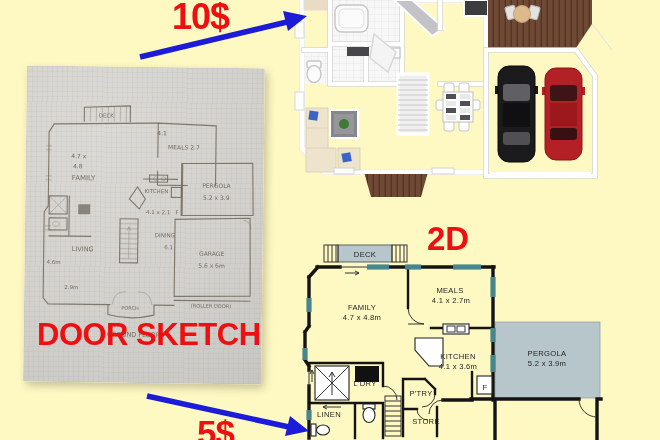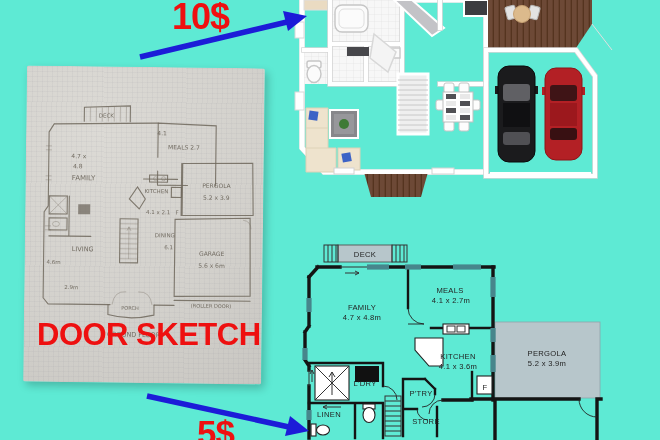--- a/index.html
+++ b/index.html
@@ -1,16 +1,16 @@
 <!DOCTYPE html>
 <html><head>
 <meta charset="utf-8">
 <style>
   html,body{margin:0;padding:0;background:#fff;}
-  .canvas{position:relative;width:660px;height:440px;background:#5eead4;overflow:hidden;
+  .canvas{position:relative;width:660px;height:440px;background:#fef9c3;overflow:hidden;
           font-family:"Liberation Sans",sans-serif;}
   .price{position:absolute;color:#ee1010;font-weight:bold;font-size:36px;letter-spacing:-1px;z-index:6;}
   .price-top{left:172px;top:-4px;}
   .price-bottom{left:197px;top:413px;font-size:35px;}
   .cap-sketch{position:absolute;left:37px;top:317px;color:#ee1010;font-weight:bold;font-size:31px;
               letter-spacing:-0.5px;z-index:6;white-space:nowrap;}
   .cap-2d{position:absolute;left:427px;top:220px;color:#ee1010;font-weight:bold;font-size:33px;z-index:6;}
   .photo{position:absolute;left:25px;top:67px;width:238px;height:316px;z-index:2;
          transform:rotate(0.7deg);border-radius:2px;
          box-shadow:3px 4px 9px rgba(0,0,0,0.22);
@@ -38,20 +38,21 @@
   .skt{font-family:"DejaVu Sans",sans-serif;fill:#5f584d;text-anchor:middle;opacity:0.85;}
 </style>
 </head>
 <body>
 
 <div class="canvas">
 
   <div class="price price-top">10$</div>
   <div class="price price-bottom">5$</div>
   <div class="cap-sketch">DOOR SKETCH</div>
+  <div class="cap-2d">2D</div>
 
   <svg class="r3d" width="370" height="200" viewBox="0 0 370 200">
     <defs>
       <pattern id="wood" width="8" height="40" patternUnits="userSpaceOnUse">
         <rect width="8" height="40" fill="#e4d5b6"></rect>
         <rect x="6.5" width="1.5" height="40" fill="#d5c29c"></rect>
         <rect y="18" width="8" height="1" fill="#dccaa8"></rect>
       </pattern>
       <pattern id="deckw" width="6" height="30" patternUnits="userSpaceOnUse">
         <rect width="6" height="30" fill="#6d4936"></rect>

